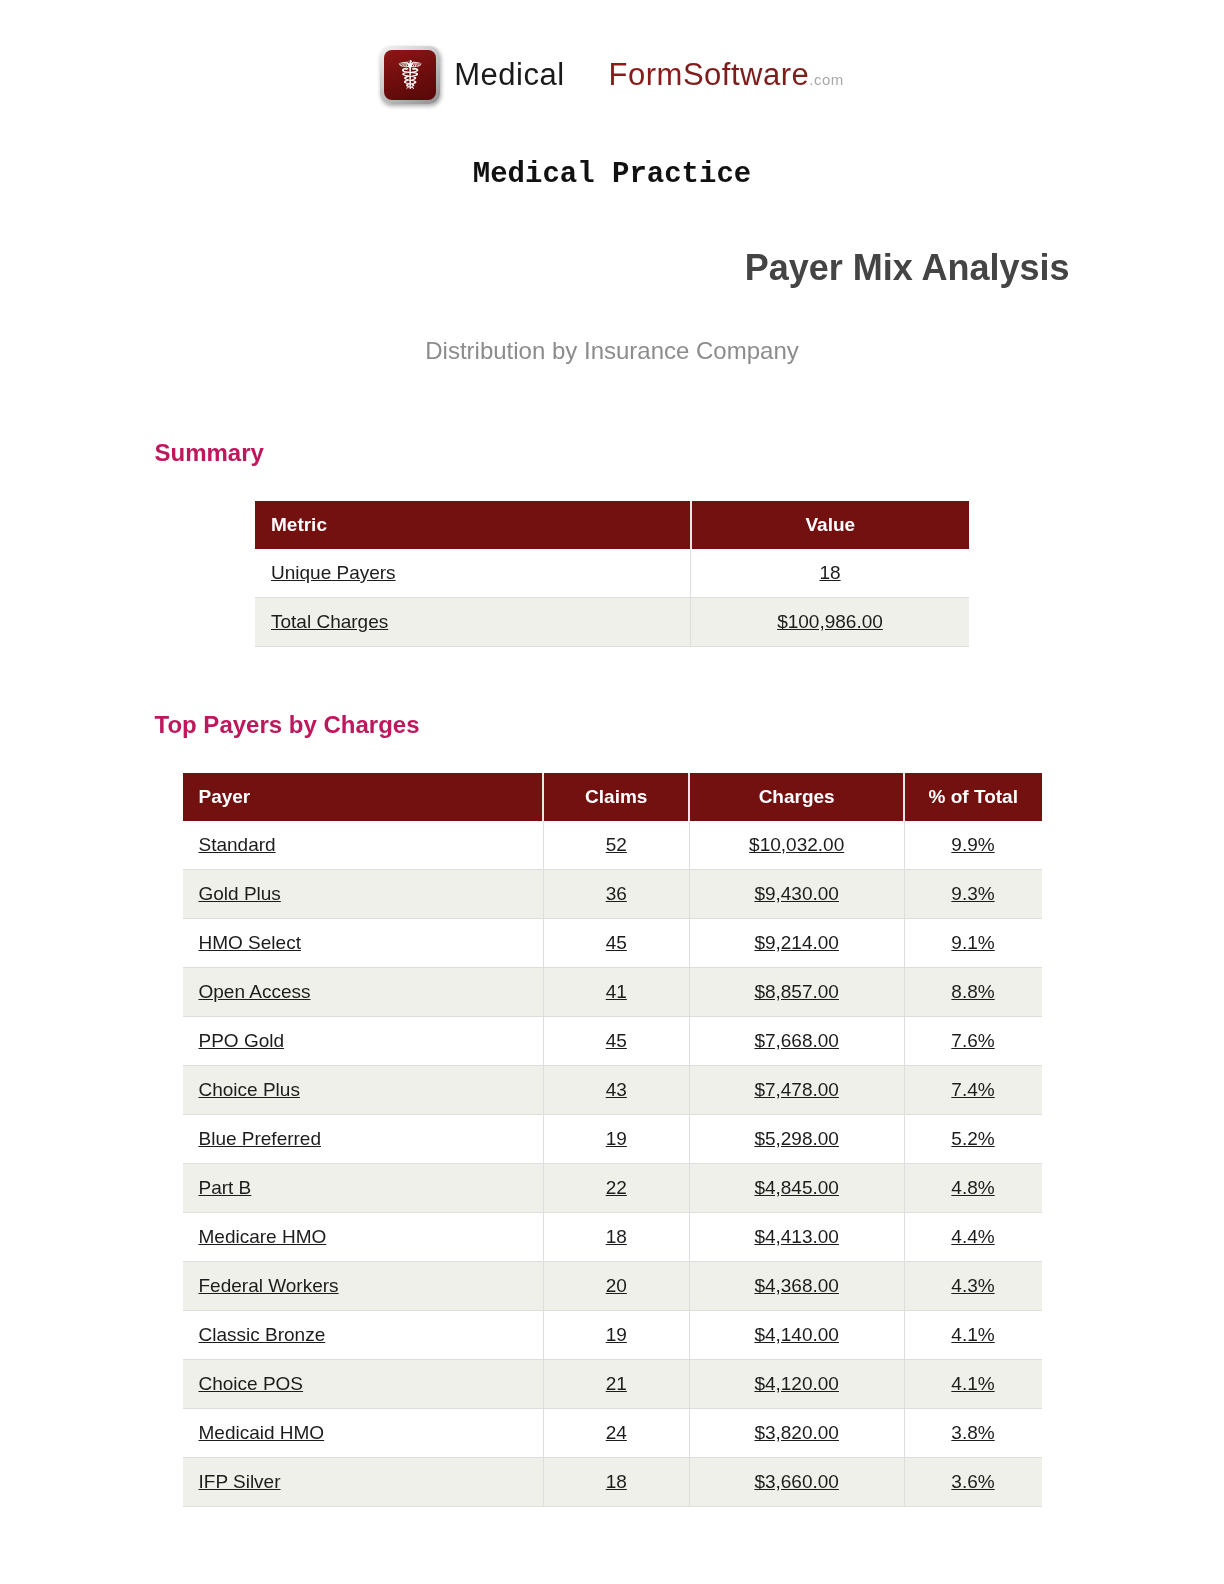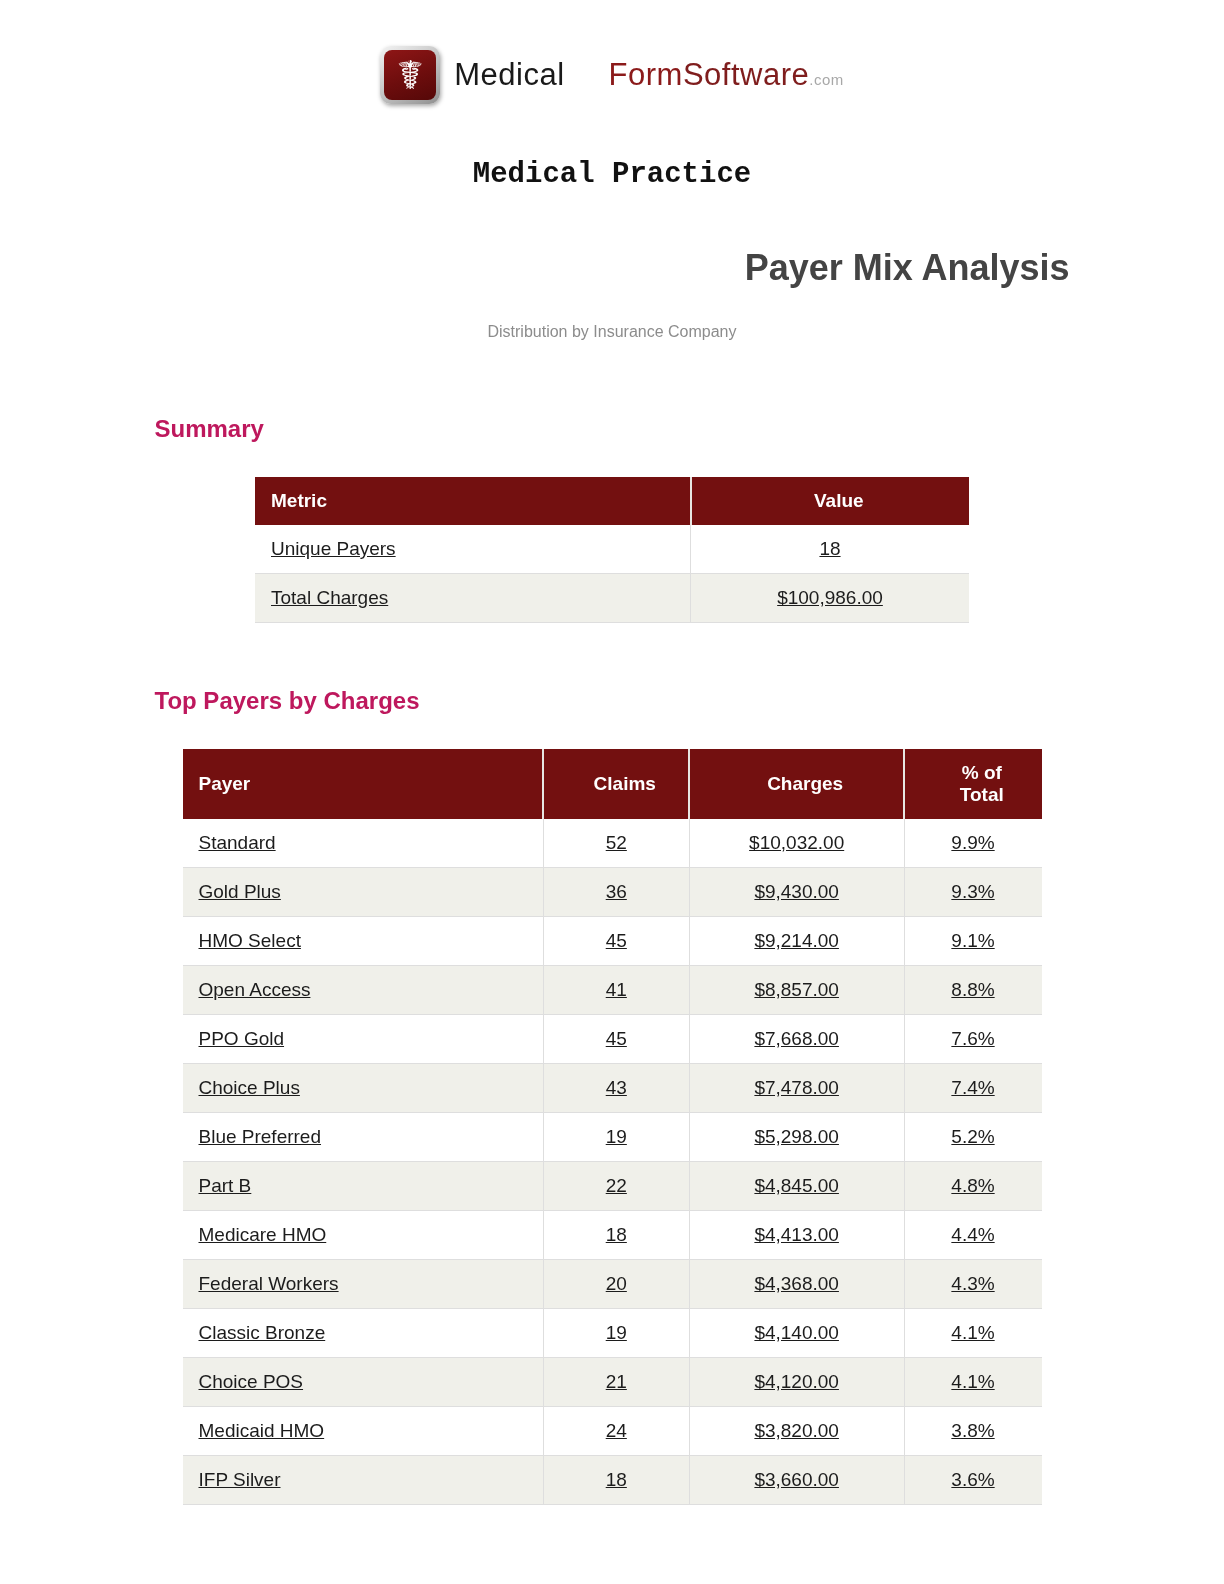--- a/index.html
+++ b/index.html
@@ -68,23 +68,23 @@
     font-family: Liberation Mono, monospace;
   }
   .report-title {
     margin-top: 56px;
     text-align: right;
     font-size: 36px;
     font-weight: bold;
     color: #444444;
   }
   .report-subtitle {
-    margin-top: 34px;
-    text-align: center;
-    font-size: 16px;
+    margin-top: 48px;
+    text-align: center;
+    font-size: 24px;
     color: var(--muted);
   }
   .report-generated {
     margin-top: 10px;
     text-align: center;
     font-size: 20px;
     color: var(--muted);
   }
 
   
@@ -106,21 +106,21 @@
   .payers-table  { width: 859px; }
 
   thead th {
     background: var(--maroon);
     color: #ffffff;
     font-weight: bold;
     text-align: center;
     padding: 13px 16px;
   }
   thead th:first-child { text-align: left; }
-  thead th + th { border-left: 2px solid #e8e6e3; padding-left: 33px; }
+  thead th + th { border-left: 2px solid #e8e6e3; }
 
   tbody td {
     padding: 13px 16px;
     text-align: center;
     border-bottom: 1px solid var(--border);
     color: #1c1c1c;
     text-decoration: underline;
   }
   tbody td:first-child { text-align: left; }
   tbody td + td { border-left: 1px solid var(--border); }

